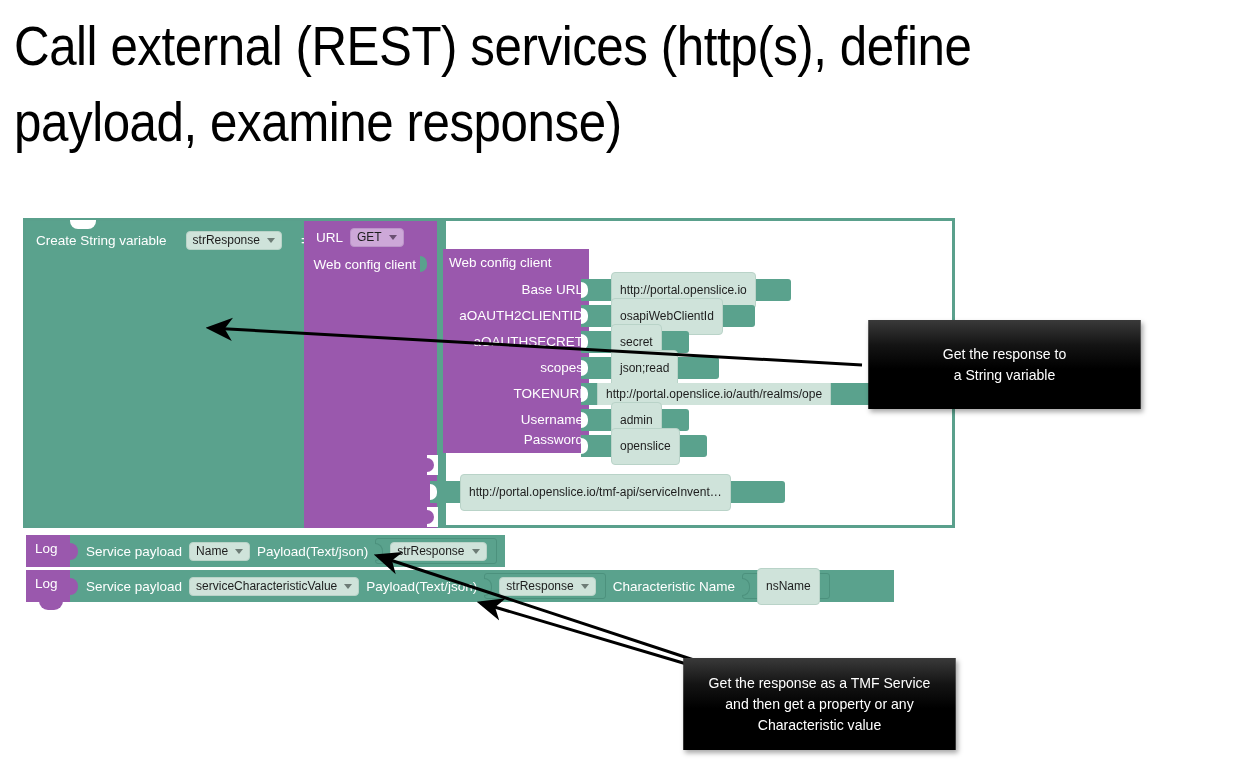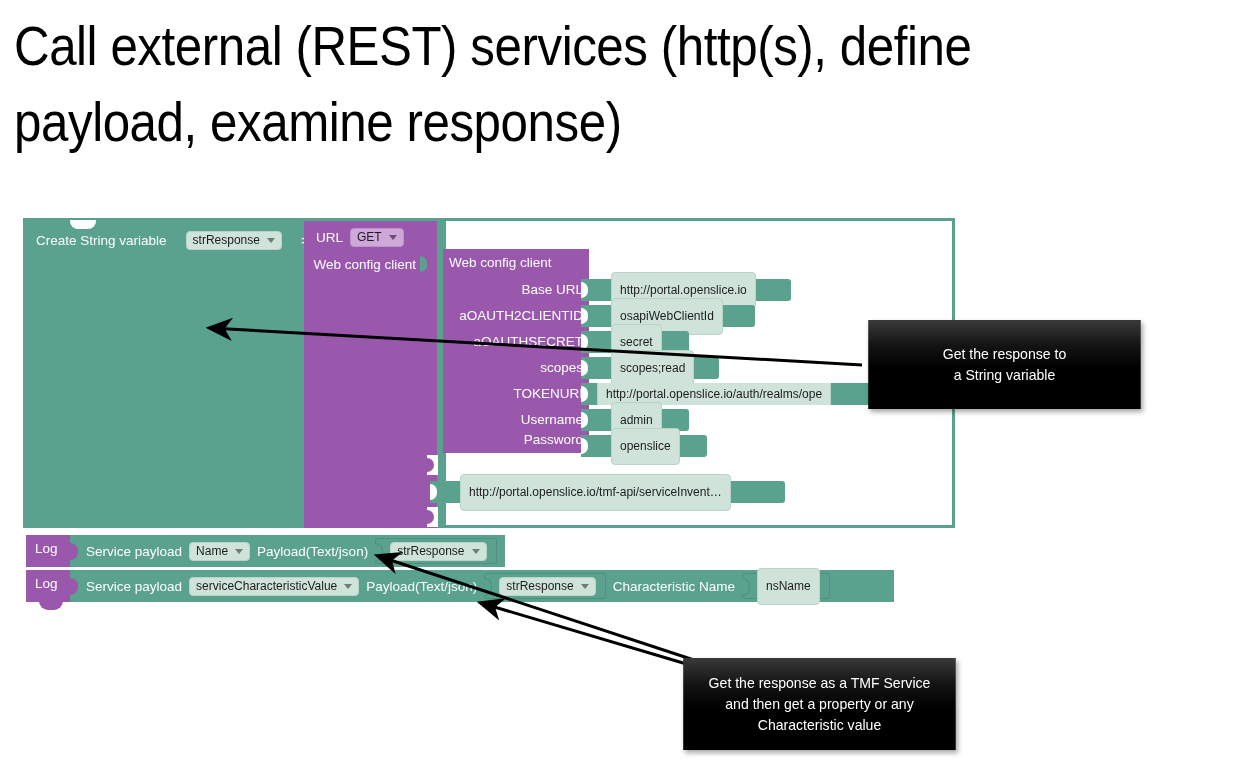--- a/index.html
+++ b/index.html
@@ -232,21 +232,21 @@
 </div>
 <div class="val-block" style="left:581px;top:331px;width:108px;">
   <span class="socket"></span>
   <span class="field txt" style="margin-left:14px;">
     <span>secret</span>
   </span>
 </div>
 <div class="val-block" style="left:581px;top:357px;width:138px;">
   <span class="socket"></span>
   <span class="field txt" style="margin-left:14px;">
-    <span>scopes;read</span>
+    <span>json;read</span>
   </span>
 </div>
 <div class="val-block" style="left:581px;top:383px;width:310px;overflow:hidden;">
   <span class="socket"></span>
   <span class="field txt" style="">
     <span>http://portal.openslice.io/auth/realms/ope</span>
   </span>
 </div>
 <div class="val-block" style="left:581px;top:409px;width:108px;">
   <span class="socket"></span>

